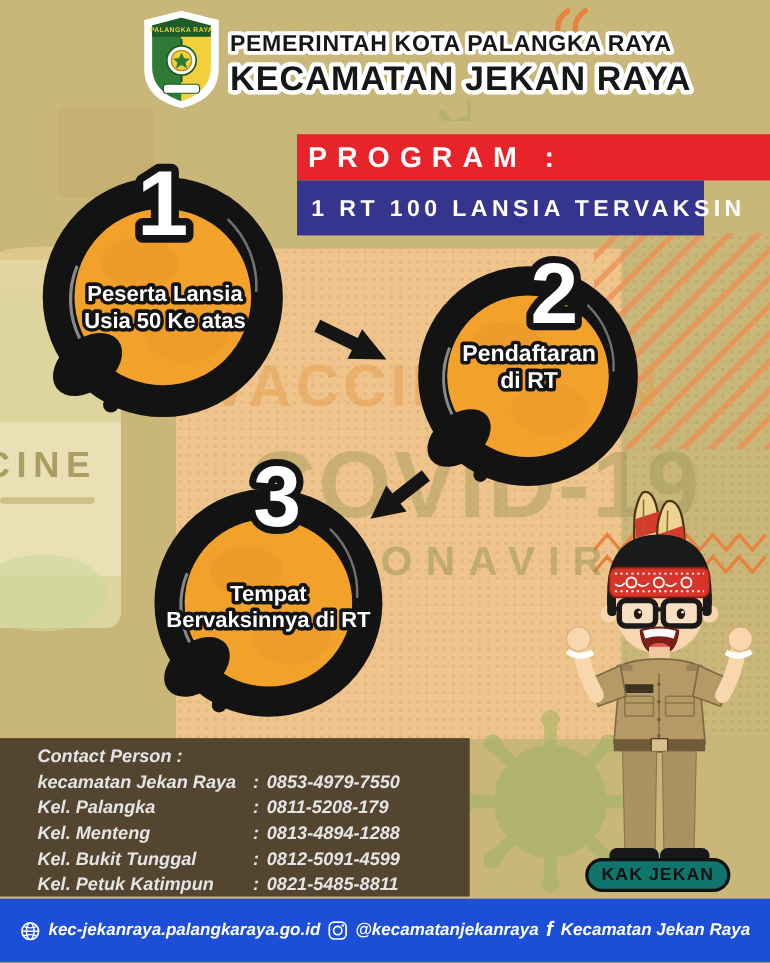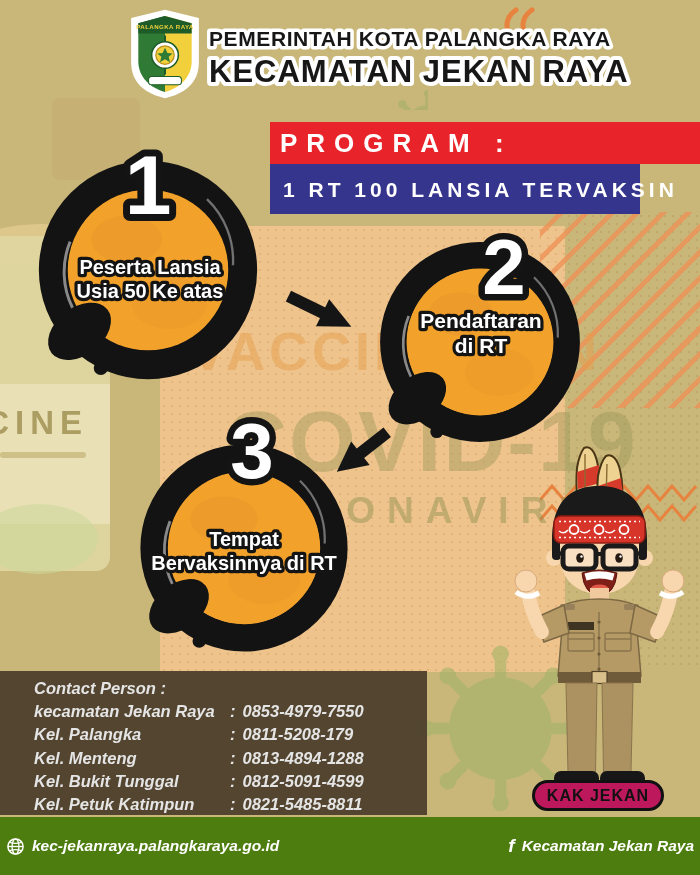--- a/index.html
+++ b/index.html
@@ -64,41 +64,41 @@
   .step{position:absolute;z-index:4;}
   .step svg.ringsvg{position:absolute;left:0;top:0;}
   .step .num{position:absolute;left:0;width:100%;text-align:center;}
   .step .lbl{position:absolute;left:0;width:100%;}
   .arrow{position:absolute;z-index:4;}
 
   
   .mascot{position:absolute;left:502px;top:440px;z-index:5;}
   .kak-pill{
     position:absolute;left:532px;top:780px;width:132px;height:31px;z-index:6;
-    background:#be185d;border:3px solid #111;border-radius:17px;
+    background:#0f766e;border:3px solid #111;border-radius:17px;
     color:#111;font-size:16px;font-weight:800;letter-spacing:1px;
     text-align:center;line-height:26px;
   }
 
   
   .contact{
     position:absolute;left:0;top:671px;width:427px;height:144px;z-index:6;
     background:rgba(74,60,43,.93);
     color:#e5e5e5;font-style:italic;font-weight:bold;font-size:16.5px;
     padding:6px 0 0 34px;line-height:23.2px;
   }
   .contact .row{display:flex;}
   .contact .row .lab{min-width:196px;}
   .contact .row .sep{margin-right:7px;}
 
   
   .footer{
     position:absolute;left:0;top:817px;width:700px;height:58px;z-index:7;
-    background:#4d7c0f;color:#fff;display:flex;align-items:center;
-    justify-content:space-between;padding:0 6px;
+    background:#1d4ed8;color:#fff;display:flex;align-items:center;
+    justify-content:space-between;padding:0 18px;
     font-style:italic;font-weight:bold;font-size:15.5px;
   }
   .footer .item{display:flex;align-items:center;gap:7px;white-space:nowrap;}
   .fb-glyph{font-size:19px;font-weight:800;font-style:italic;}
 </style>
 </head>
 <body>
 
 <div class="stage">
 
@@ -391,18 +391,26 @@
     <div class="item">
       <svg width="19" height="19" viewBox="0 0 20 20">
         <circle cx="10" cy="10" r="8" fill="none" stroke="#fff" stroke-width="1.6"></circle>
         <ellipse cx="10" cy="10" rx="3.6" ry="8" fill="none" stroke="#fff" stroke-width="1.4"></ellipse>
         <line x1="2" y1="10" x2="18" y2="10" stroke="#fff" stroke-width="1.4"></line>
         <path d="M3.5 5.5 Q10 8 16.5 5.5 M3.5 14.5 Q10 12 16.5 14.5" fill="none" stroke="#fff" stroke-width="1.2"></path>
       </svg>
       <span>kec-jekanraya.palangkaraya.go.id</span>
     </div>
     <div class="item">
+      <svg width="18" height="18" viewBox="0 0 20 20">
+        <rect x="1.5" y="1.5" width="17" height="17" rx="5" fill="none" stroke="#fff" stroke-width="1.7"></rect>
+        <circle cx="10" cy="10" r="4.2" fill="none" stroke="#fff" stroke-width="1.7"></circle>
+        <circle cx="15.2" cy="4.8" r="1.3" fill="#fff"></circle>
+      </svg>
+      <span>@kecamatanjekanraya</span>
+    </div>
+    <div class="item">
       <span class="fb-glyph">f</span>
       <span>Kecamatan Jekan Raya</span>
     </div>
   </div>
 
 </div>
 
 </body></html>

